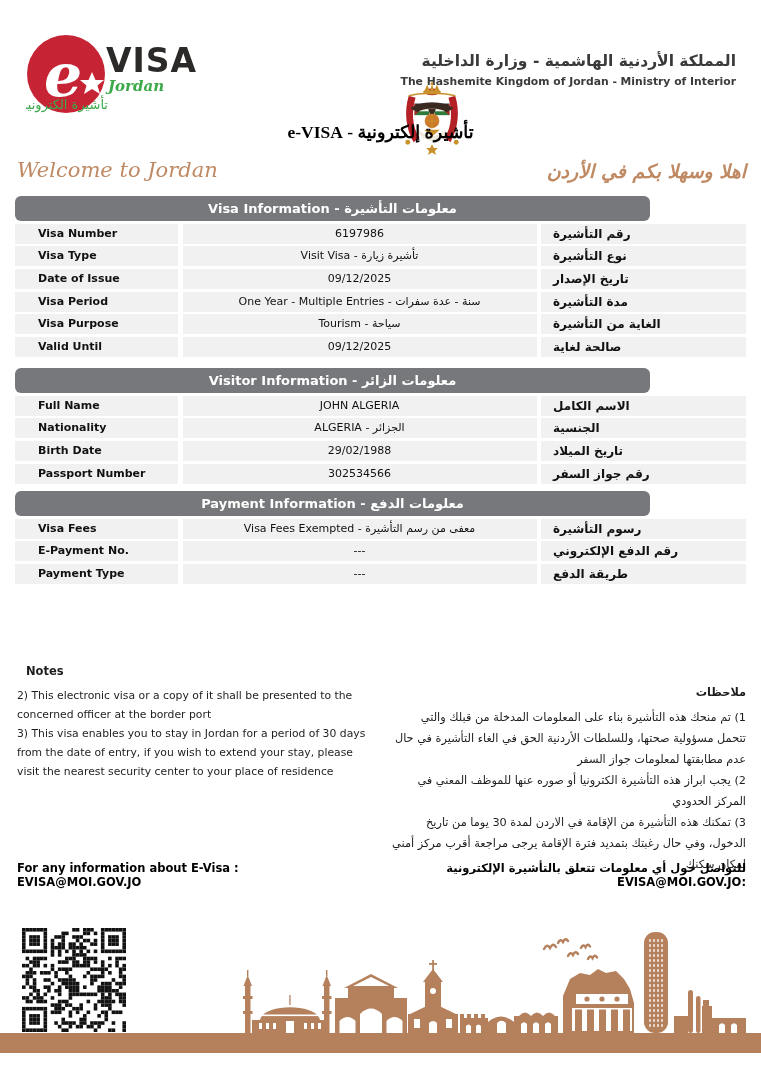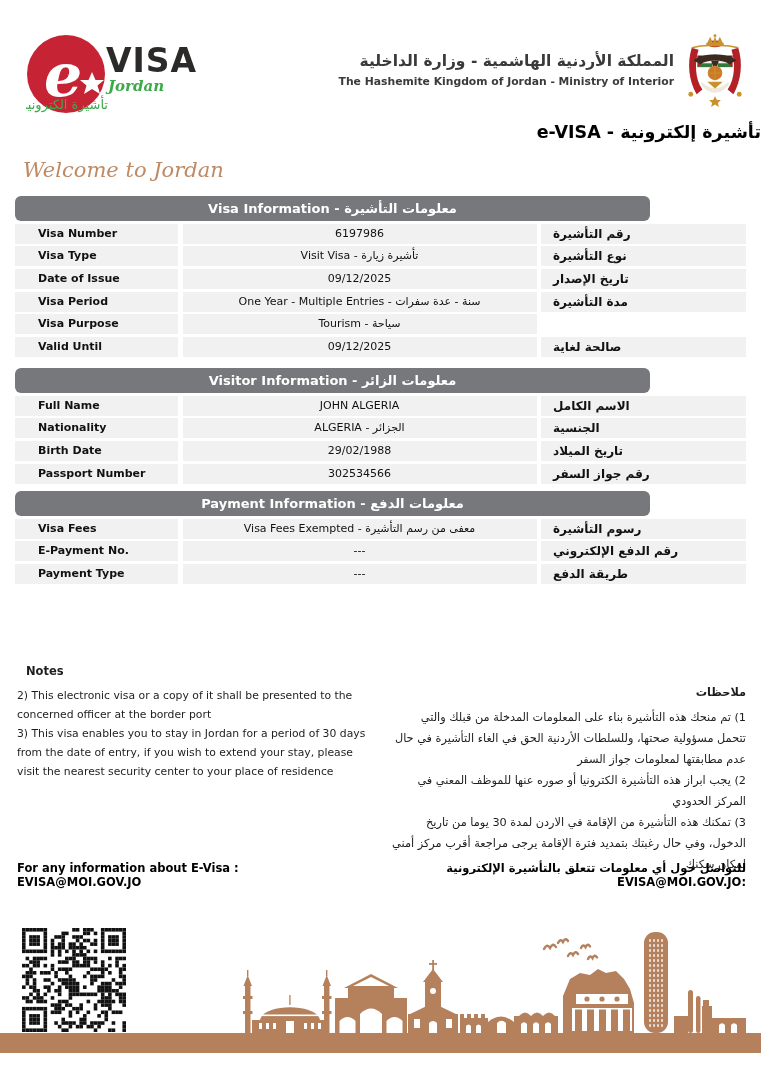--- a/index.html
+++ b/index.html
@@ -1,31 +1,31 @@
 <!DOCTYPE html>
 <html><head>
 <meta charset="utf-8">
 <style>
   html,body{margin:0;padding:0;background:#fff;}
   .page{position:relative;width:761px;height:1080px;background:#fff;overflow:hidden;
         font-family:"DejaVu Sans",sans-serif;color:#111;}
 
   
   .logo{position:absolute;left:26px;top:32px;}
-  .ministry{position:absolute;right:15px;top:40px;display:flex;align-items:flex-start;}
+  .ministry{position:absolute;right:15px;top:40px;display:flex;align-items:flex-start;flex-direction:column;}
   .ministry-text{text-align:right;margin-right:10px;margin-top:12px;color:#3a3a3a;}
   .ministry-ar{font-size:15.5px;font-weight:bold;direction:rtl;}
   .ministry-en{font-size:10.8px;font-weight:bold;margin-top:5px;}
   .crest{margin-top:-6px;}
 
   
-  .doc-title{position:absolute;left:0;top:122px;width:100%;
-             font-size:17.5px;font-weight:bold;direction:rtl;color:#000;}
+  .doc-title{position:absolute;left:0;top:122px;width:100%;text-align:center;
+             font-size:17.5px;font-weight:bold;direction:rtl;color:#000;font-family:Liberation Serif, serif;}
   .welcome-row{position:absolute;left:17px;right:15px;top:158px;display:flex;
-               justify-content:space-between;align-items:flex-end;color:#bf8a63;margin-left:6px;}
+               justify-content:space-between;align-items:flex-end;color:#bf8a63;}
   .welcome-en{font-family:"DejaVu Serif",serif;font-style:italic;font-size:21px;}
   .welcome-ar{direction:rtl;font-size:19px;font-weight:bold;font-style:italic;}
 
   
   .vtable{position:absolute;left:15px;width:635px;}
   .t-visa{top:196px;} .t-visitor{top:368px;} .t-payment{top:491px;}
   .thead{height:25px;line-height:25px;background:#77787b;border-radius:6px;
          color:#fff;font-weight:bold;font-size:13px;text-align:center;direction:rtl;}
   .trow{display:grid;grid-template-columns:163px 354px 205px;column-gap:4.5px;
         margin-top:2.7px;height:20px;}
@@ -101,20 +101,21 @@
       <polygon points="32,64 34,68 38,68 35,71 36,75 32,72.5 28,75 29,71 26,68 30,68" fill="#c9922c"></polygon>
       <circle cx="7" cy="62" r="2.5" fill="#c9922c"></circle>
       <circle cx="57" cy="62" r="2.5" fill="#c9922c"></circle>
     </svg>
   </div>
 
   <div class="doc-title">تأشيرة إلكترونية - e-VISA</div>
 
   <div class="welcome-row">
     <div class="welcome-en">Welcome to Jordan</div>
+    <div class="welcome-ar">اهلا وسهلا بكم في الأردن</div>
   </div>
 
   <div class="vtable t-visa">
     <div class="thead">معلومات التأشيرة - Visa Information</div>
     <div class="trow">
       <div class="tcell c-en">Visa Number</div>
       <div class="tcell c-val">6197986</div>
       <div class="tcell c-ar">رقم التأشيرة</div>
     </div>
     <div class="trow">
@@ -128,20 +129,21 @@
       <div class="tcell c-ar">تاريخ الإصدار</div>
     </div>
     <div class="trow">
       <div class="tcell c-en">Visa Period</div>
       <div class="tcell c-val">سنة - عدة سفرات - One Year - Multiple Entries</div>
       <div class="tcell c-ar">مدة التأشيرة</div>
     </div>
     <div class="trow">
       <div class="tcell c-en">Visa Purpose</div>
       <div class="tcell c-val">سياحة - Tourism</div>
+      <div class="tcell c-ar">الغاية من التأشيرة</div>
     </div>
     <div class="trow">
       <div class="tcell c-en">Valid Until</div>
       <div class="tcell c-val">09/12/2025</div>
       <div class="tcell c-ar">صالحة لغاية</div>
     </div>
   </div>
 
   <div class="vtable t-visitor">
     <div class="thead">معلومات الزائر - Visitor Information</div>

